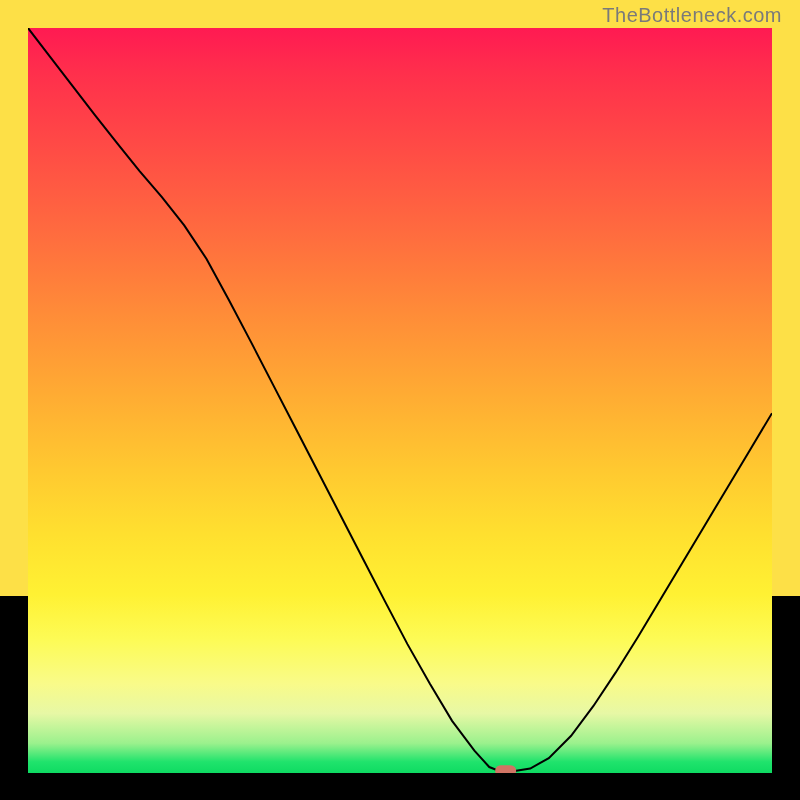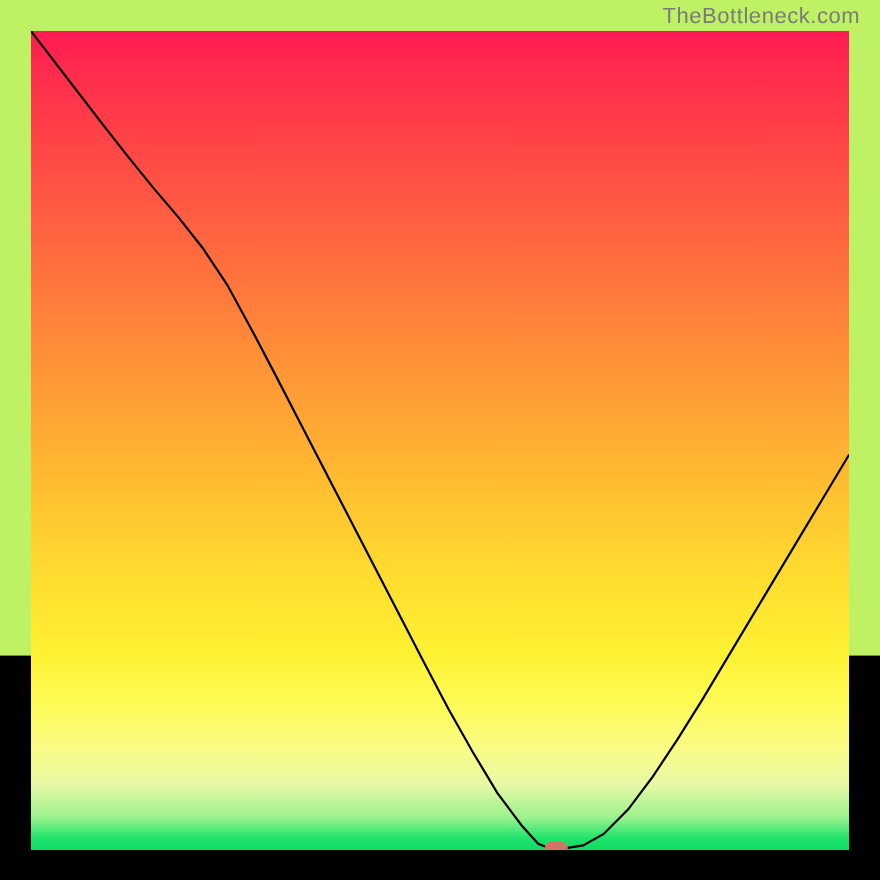--- a/index.html
+++ b/index.html
@@ -8,21 +8,21 @@
     width: 800px;
     height: 800px;
     background: #000;
     overflow: hidden;
     font-family: Arial, Helvetica, sans-serif;
   }
   .chart-wrap {
     width: 800px;
     height: 596px;
     position: relative;
-    background: #bef264;
+    background: #fde047;
   }
   .plot-area {
     
     position: absolute;
     left: 28px;
     top: 28px;
     width: 744px;
     height: 745px;
     overflow: hidden;
   }

